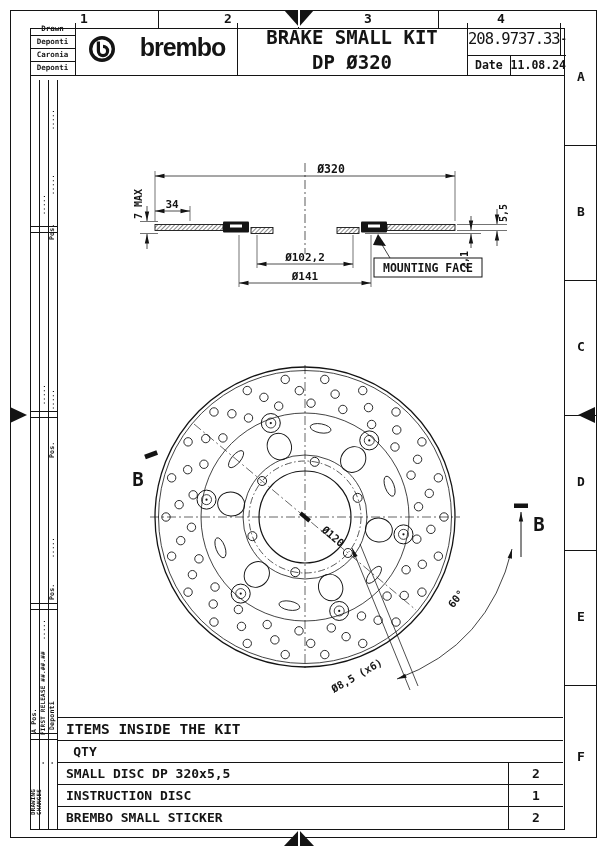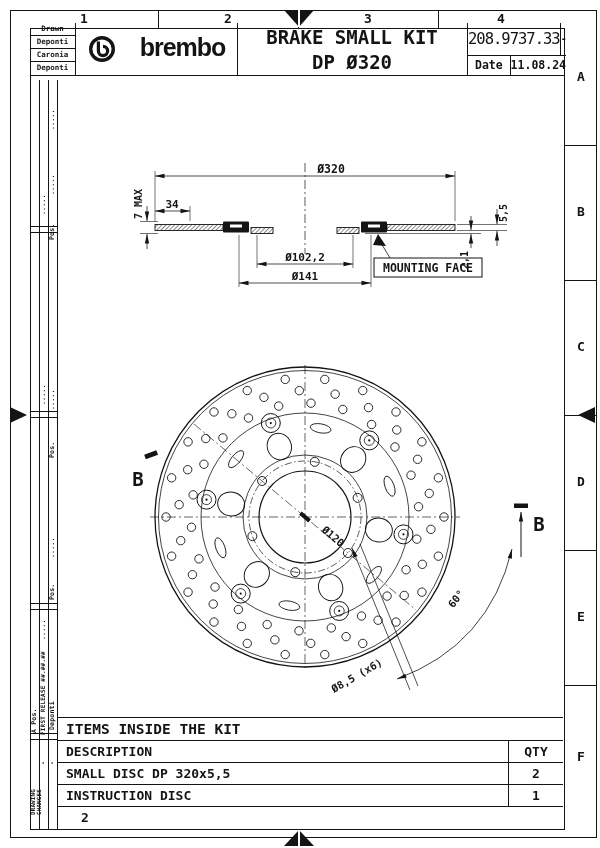--- a/index.html
+++ b/index.html
@@ -319,29 +319,29 @@
   <div class="abs vtext" style="left:40px;top:735px;font-size:6px">FIRST RELEASE ##.##.##</div>
   <div class="abs vtext" style="left:31px;top:733px">A Pos.</div>
   <div class="abs vtext" style="left:40px;top:765px">-</div>
   <div class="abs vtext" style="left:49px;top:765px">-</div>
   <div class="abs vtext" style="left:30.5px;top:815px;font-size:5.8px">DRAWING</div>
   <div class="abs vtext" style="left:36.5px;top:815px;font-size:5.8px">CHANGES</div>
 
   <div class="abs items">
     <div class="items-title">ITEMS INSIDE THE KIT</div>
     <div class="irow">
-      <div class="desc">DESCRIPTION</div>
       <div class="qty">QTY</div>
     </div>
     <div class="irow">
       <div class="desc">SMALL DISC DP 320x5,5</div>
       <div class="qty">2</div>
     </div>
     <div class="irow">
       <div class="desc">INSTRUCTION DISC</div>
       <div class="qty">1</div>
     </div>
     <div class="irow">
+      <div class="desc">BREMBO SMALL STICKER</div>
       <div class="qty">2</div>
     </div>
   </div>
 
 </div>
 
 </body></html>

